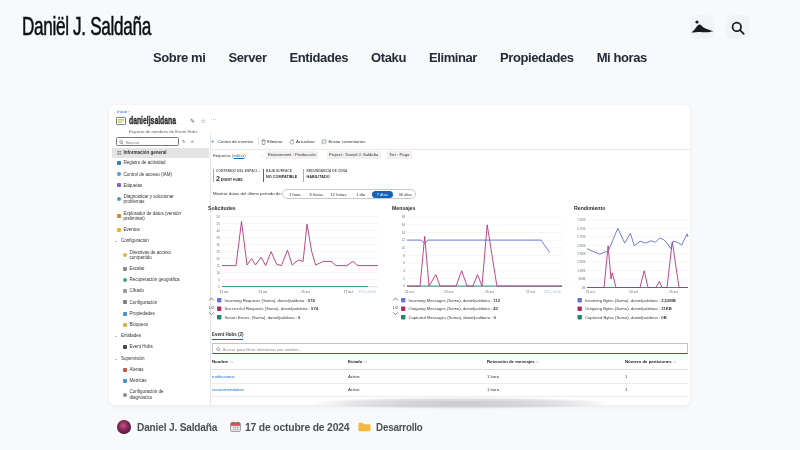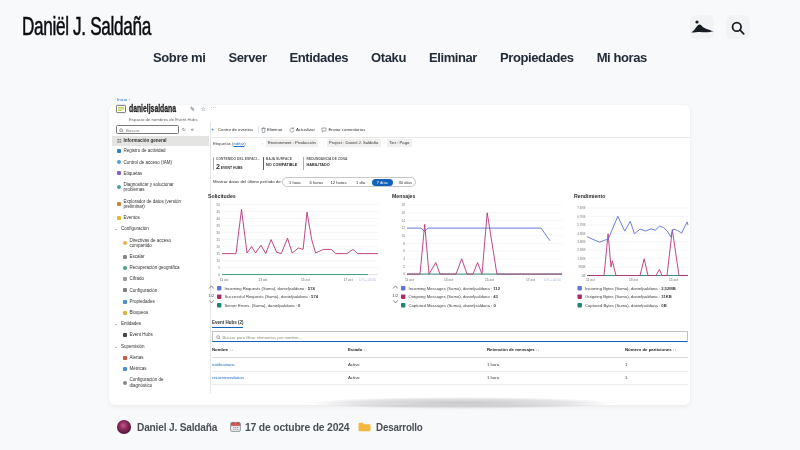--- a/index.html
+++ b/index.html
@@ -2,21 +2,21 @@
 <html lang="es"><head>
 <meta charset="utf-8">
 <style>
 *{margin:0;padding:0;box-sizing:border-box}
 html,body{width:800px;height:450px;background:#f8f9fb;font-family:"Liberation Sans",sans-serif;overflow:hidden;position:relative}
 .abs{position:absolute}
 #logo{position:absolute;left:22px;top:11px;-webkit-text-stroke:0.55px #0c0e12;font-size:26px;font-weight:400;color:#0c0e12;letter-spacing:-0.5px;transform:scaleX(.66);transform-origin:0 0;white-space:nowrap}
 #nav{position:absolute;left:0;top:50px;width:800px;display:flex;justify-content:center;gap:23px;font-size:13px;font-weight:700;color:#222b38;letter-spacing:-0.4px;white-space:nowrap}
 .tbtn{position:absolute;top:15px;width:24px;height:24px;border-radius:6px;background:#f1f3f5;display:flex;align-items:center;justify-content:center}
 #cardbg{position:absolute;left:108.5px;top:105px;width:581.5px;height:300px;background:#fff;border-radius:5px;box-shadow:0 0 1px rgba(0,0,0,.10),0 2px 5px rgba(0,0,0,.05)}
-#card{position:absolute;left:112px;top:92px;width:578px;height:301px;background:transparent;overflow:hidden}
+#card{position:absolute;left:112px;top:104px;width:578px;height:301px;background:transparent;overflow:hidden}
 #card .t{position:absolute;white-space:nowrap}
 .blue{color:#1a6fc4}
 .sideitem{display:flex;align-items:center;gap:2.5px;padding-left:5px;color:#323130;font-size:4.5px;line-height:5.4px}
 .sideitem .ic{flex:0 0 auto;width:4px;height:4px;border-radius:1px}
 .grp{padding-left:2px}
 .sub{padding-left:11px}
 .chev{font-size:4px;color:#555;width:4.6px;text-align:center}
 .chip{position:absolute;top:47.4px;height:7.6px;background:#f1f0ee;color:#333;font-size:4.2px;line-height:7.6px;padding:0 2.5px;white-space:nowrap}
 .ess .l1{font-size:3.2px;font-weight:700;color:#5d5a57;letter-spacing:.1px;white-space:nowrap}
 .pill{font-size:4.1px;color:#333;white-space:nowrap}

